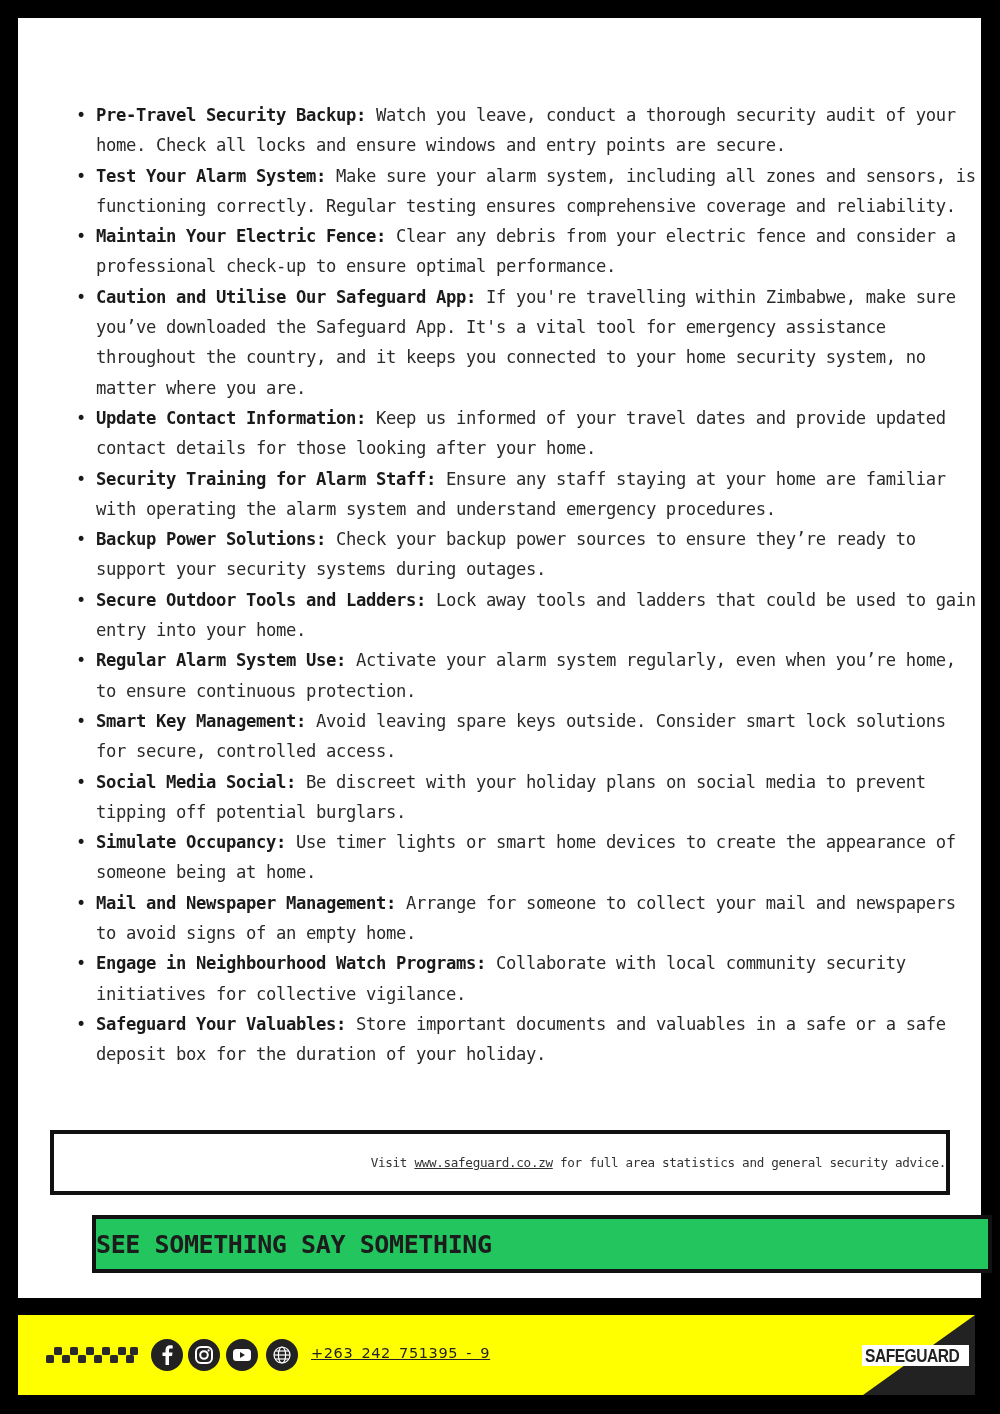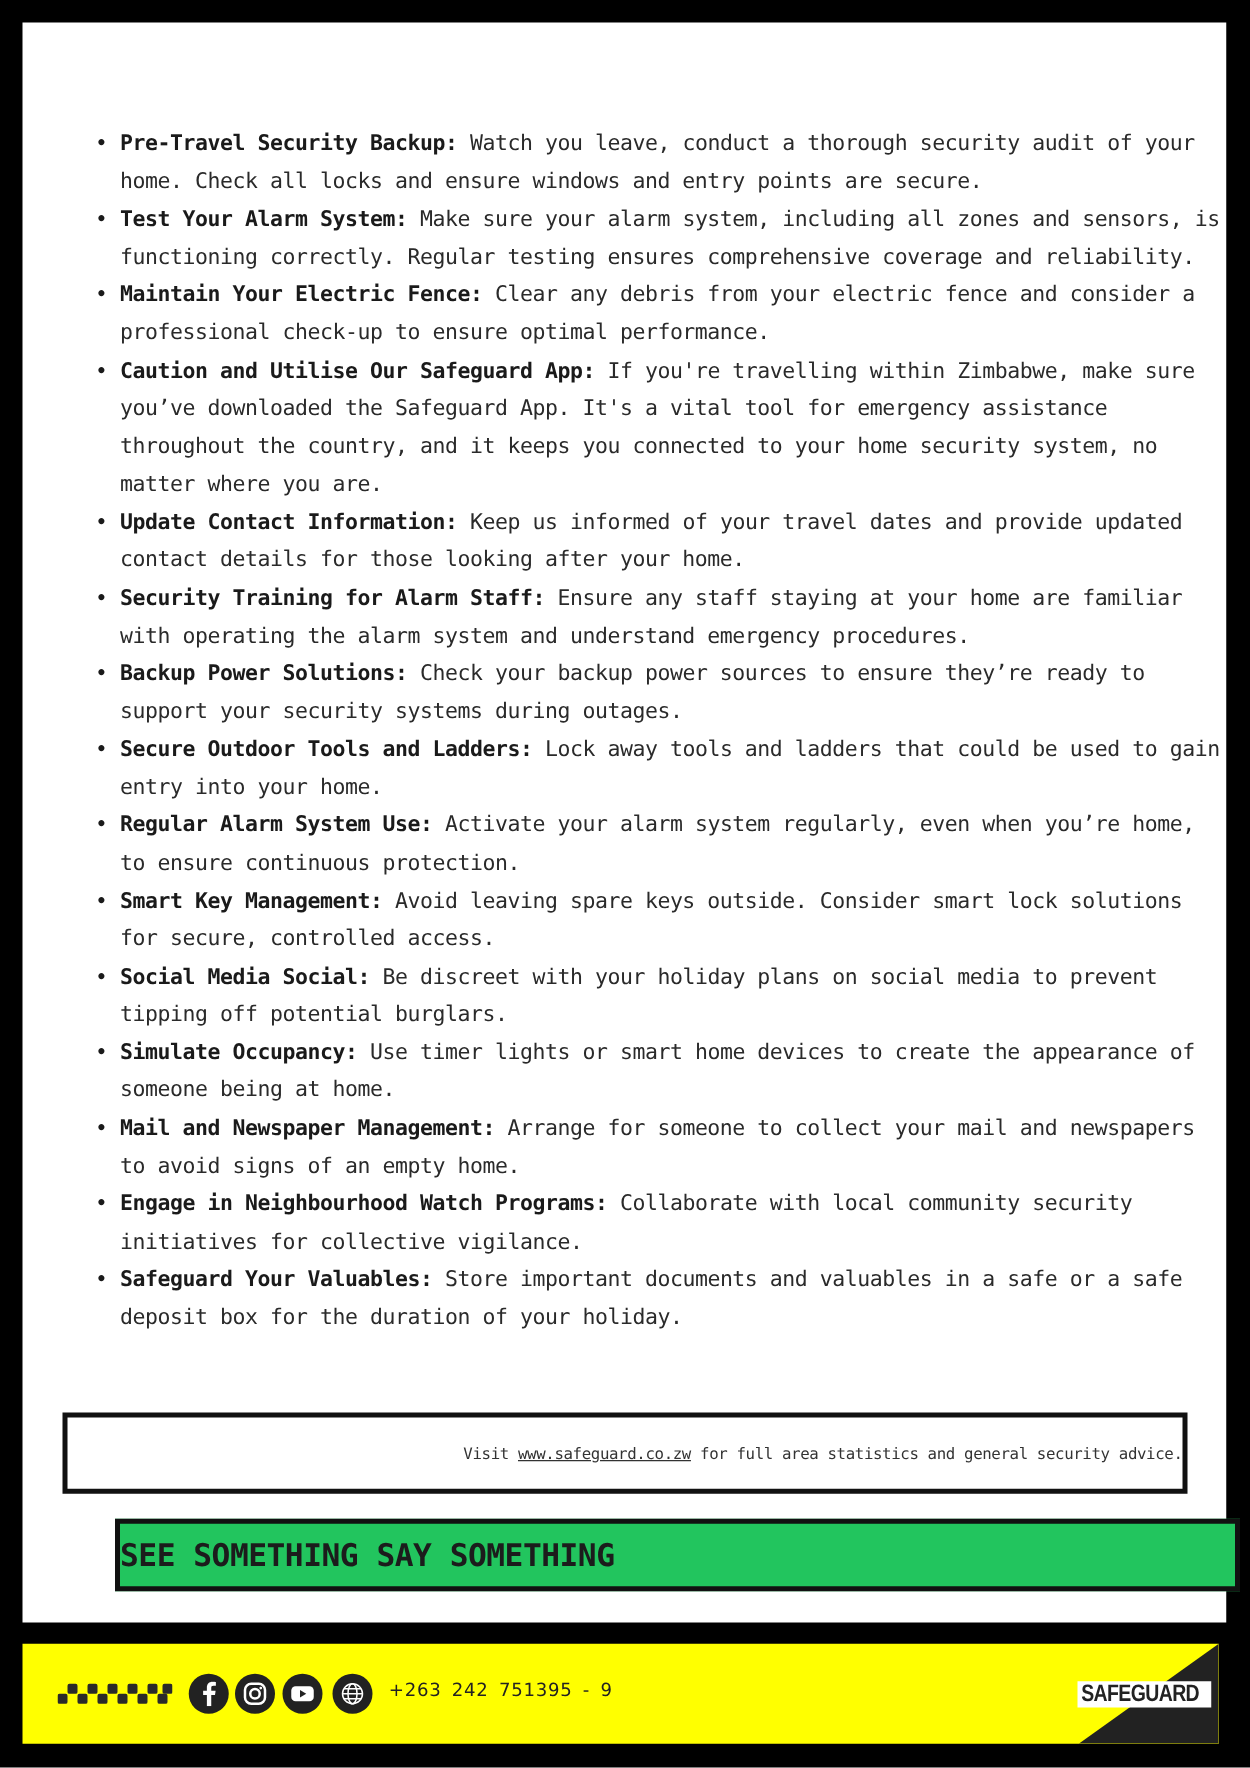--- a/index.html
+++ b/index.html
@@ -64,21 +64,21 @@
     position: absolute; left: 28px; top: 30px; width: 92px; height: 20px;
   }
   .social {
     position: absolute; top: 24px; width: 32px; height: 32px;
     border-radius: 50%; background: #222;
     display: flex; align-items: center; justify-content: center;
   }
   .phone {
     position: absolute; left: 293px; top: 30px;
     font-family: "DejaVu Sans", "Liberation Sans", sans-serif;
-    font-size: 14.5px; color: #222; letter-spacing: 0.6px; word-spacing: 3px;
+    font-size: 14.5px; color: #222; letter-spacing: 0.6px; word-spacing: 3px; text-decoration: underline;
   }
   .brand {
     position: absolute; right: 6px; top: 30px;
     background: #fff; padding: 0 3px; height: 21px;
     display: flex; align-items: flex-start;
   }
   .brand span {
     font-family: "Liberation Sans", sans-serif; font-weight: bold;
     font-size: 19px; color: #222; letter-spacing: -0.6px;
     transform: scaleX(0.82); transform-origin: left center; display: inline-block;

